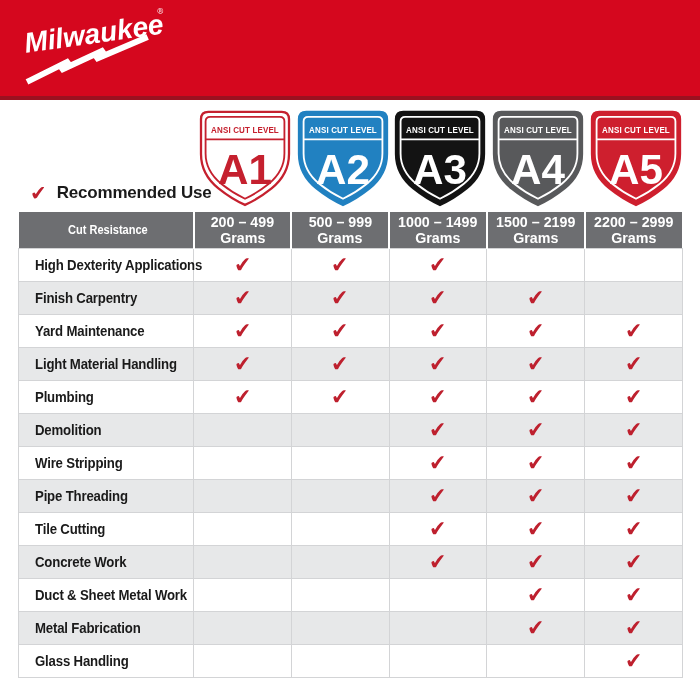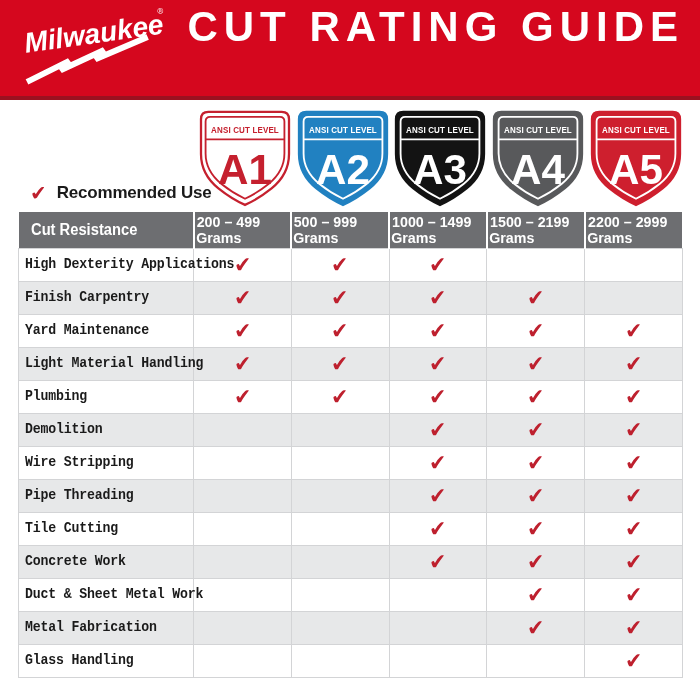--- a/index.html
+++ b/index.html
@@ -34,52 +34,51 @@
   .legend{position:absolute;left:30px;top:183px;display:flex;align-items:center;}
   .legend .chk{color:var(--check);font-size:20px;line-height:20px;margin-right:10px;
     transform:rotate(-4deg);}
   .legend .lbl{font-weight:bold;font-size:17px;color:var(--ink);letter-spacing:-.2px;text-align:center;}
 
   
   table.cut{position:absolute;left:18px;top:212px;width:664px;border-collapse:collapse;
     table-layout:fixed;}
   th{background:var(--header-bg);color:#fff;font-weight:bold;height:36px;
     vertical-align:middle;}
-  th.corner{width:175px;text-align:left;padding-left:12px;font-size:16px;}
-  th.col-h{width:97.8px;text-align:left;font-size:15px;line-height:16px;
+  th.corner{width:175px;text-align:center;padding-left:12px;font-size:12px;}
+  th.col-h{width:97.8px;text-align:center;font-size:15px;line-height:16px;
     border-left:2px solid #fff;}
   th .cond{display:inline-block;transform:scaleX(.92);transform-origin:left center;
     white-space:nowrap;}
   th.col-h .cond{transform:scaleX(.95);transform-origin:center;}
   tbody td{height:33px;border:1px solid var(--cell-border);vertical-align:middle;
     background:#fff;}
   tbody tr:nth-child(even) td{background:var(--row-alt);}
-  td.row-label{text-align:left;padding-left:6px;font-weight:bold;font-size:15px;
-    color:var(--ink);white-space:nowrap;font-family:Liberation Mono, monospace;}
+  td.row-label{text-align:left;padding-left:16px;font-weight:bold;font-size:15px;
+    color:var(--ink);white-space:nowrap;}
   td.row-label .cond{display:inline-block;transform:scaleX(.88);
     transform-origin:left center;white-space:nowrap;letter-spacing:-.2px;}
   td.cell{text-align:center;}
   td.cell .chk{color:var(--check);font-size:21px;line-height:21px;display:inline-block;
     transform:rotate(-4deg);}
 </style>
 </head>
 <body>
 
 <div class="stage">
 
   <div class="banner">
     <svg class="logo" viewBox="0 0 170 88" aria-hidden="true">
       <g transform="rotate(-8 20 46)">
         <text x="14" y="44" font-size="28" font-style="italic" font-weight="bold" fill="#ffffff">Milwaukee</text>
         <text x="150" y="24" font-size="8" fill="#ffffff">®</text>
         <path d="M14 72 L56 58 L46 66 L92 52 L82 60 L134 46" fill="none" stroke="#ffffff" stroke-width="6" stroke-linecap="square"></path>
       </g>
     </svg>
     <div class="banner-title">
-      <div>CUT RATING GUIDE</div>
     </div>
   </div>
 
   <div class="shield-row">
   <div class="shield-cell">
     <svg viewBox="0 0 100 108">
       <path class="sh-outer" d="M10 2 H90 C95.5 2 98 4.5 98 10 V48 C98 63 92 75 79 85.5 C69 93.5 58 100 50 103.5 C42 100 31 93.5 21 85.5 C8 75 2 63 2 48 V10 C2 4.5 4.5 2 10 2 Z" stroke-width="2.5" fill="#ffffff" stroke="#c5202e"></path>
       <path class="sh-inner" fill="none" d="M12 7.5 H88 C91.5 7.5 93 9 93 12.5 V47.5 C93 60.5 87.5 71 76 80.5 C67 87.8 57 93.5 50 96.8 C43 93.5 33 87.8 24 80.5 C12.5 71 7 60.5 7 47.5 V12.5 C7 9 8.5 7.5 12 7.5 Z" stroke-width="2" stroke="#c5202e"></path>
       <line class="sh-div" x1="7.5" y1="32" x2="92.5" y2="32" stroke-width="2" stroke="#c5202e"></line>
       <text class="shield-band-text sh-band" x="50" y="25" text-anchor="middle" textLength="74" lengthAdjust="spacingAndGlyphs" fill="#c5202e">ANSI CUT LEVEL</text>

